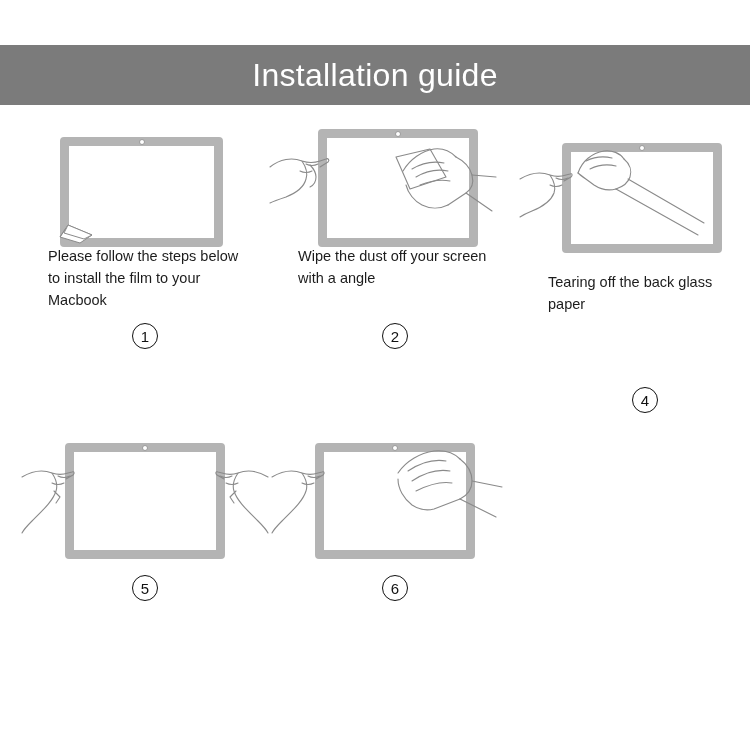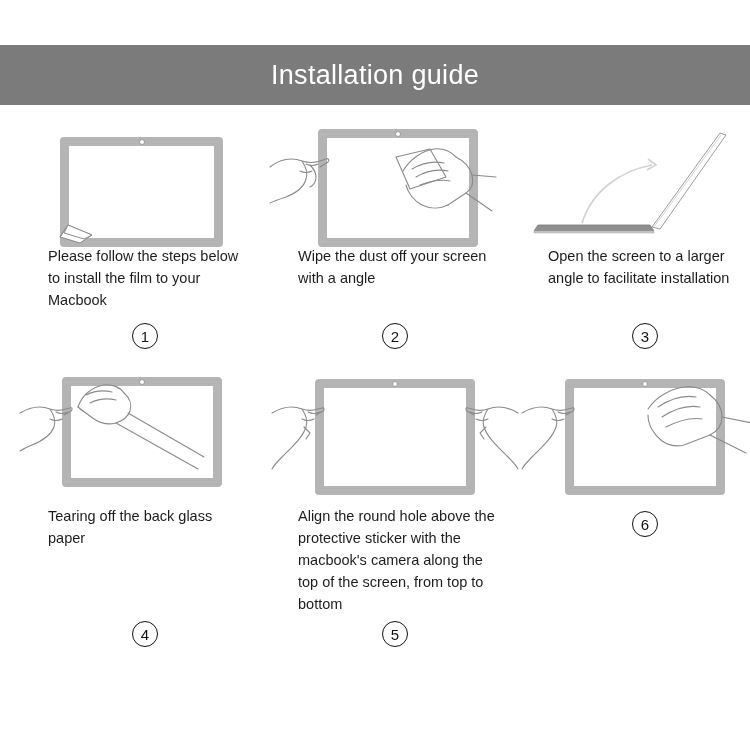--- a/index.html
+++ b/index.html
@@ -26,21 +26,21 @@
     top: 45px;
     width: 750px;
     height: 60px;
     background: #7b7b7b;
     display: flex;
     align-items: center;
     justify-content: center;
   }
   .header-title {
     color: #ffffff;
-    font-size: 27px;
+    font-size: 32px;
     font-weight: 400;
     letter-spacing: 0.3px;
     line-height: 1;
   }
   
   .steps {
     position: absolute;
     left: 0;
     top: 115px;
     width: 750px;
@@ -176,43 +176,20 @@
             <path d="M196 78 L222 96"></path>
           </g>
         </svg>
       </div>
       <div class="caption">Wipe the dust off your screen with a angle</div>
       <div class="num-wrap">
         <div class="num">2</div>
       </div>
     </div>
 
-    <div class="step row1">
-      <div class="art">
-        <svg width="250" height="132" viewBox="0 0 250 132">
-
-          <g>
-            <path d="M18 110 L130 110 L134 116 L14 116 Z" fill="#8f8f8f" stroke="#7a7a7a" stroke-width="0.8"></path>
-            <path d="M14 116 L134 116 L134 118 L14 118 Z" fill="#c9c9c9" stroke="#b0b0b0" stroke-width="0.6"></path>
-          </g>
-
-          <g>
-            <path d="M132 112 L200 18 L206 20 L140 114 Z" fill="#ffffff" stroke="#9c9c9c" stroke-width="1"></path>
-            <path d="M134 112 L201 20" stroke="#c6c6c6" stroke-width="0.8" fill="none"></path>
-          </g>
-
-          <path d="M62 108 C72 76 100 56 132 50" fill="none" stroke="#d2d2d2" stroke-width="1.6"></path>
-          <path d="M128 44 L136 50 L127 55" fill="none" stroke="#d2d2d2" stroke-width="1.6"></path>
-        </svg>
-      </div>
-      <div class="caption">Open the screen to a larger angle to facilitate installation</div>
-      <div class="num-wrap">
-        <div class="num">3</div>
-      </div>
-    </div>
 
     <div class="step row2">
       <div class="art">
         <div class="device" style="left:42px; top:12px; width:160px; height:110px;">
           <div class="camera-dot"></div>
         </div>
         <svg width="250" height="140" viewBox="0 0 250 140">
           <g fill="none" stroke="#8a8a8a" stroke-width="1.1" stroke-linejoin="round" stroke-linecap="round">
 
             <path d="M0 48 C10 42 20 40 30 44 C36 46 40 46 46 44 L50 43 C52 42 53 44 51 46 L44 50"></path>
@@ -252,21 +229,20 @@
             <path d="M34 62 L40 68 L36 74"></path>
 
             <path d="M248 48 C238 42 228 40 218 44 C212 46 208 46 202 44 L198 43 C196 42 195 44 197 46 L204 50"></path>
             <path d="M218 44 C214 50 212 56 214 62 C217 72 228 82 238 92 C242 96 246 100 248 104"></path>
             <path d="M212 47 C208 49 204 49 200 47"></path>
             <path d="M218 54 C214 56 210 56 206 54"></path>
             <path d="M216 62 L210 68 L214 74"></path>
           </g>
         </svg>
       </div>
-      <div class="caption">Align the round hole above the protective sticker with the macbook's camera along the top of the screen, from top to bottom</div>
       <div class="num-wrap">
         <div class="num">5</div>
       </div>
     </div>
 
     <div class="step row2">
       <div class="art">
         <div class="device" style="left:45px; top:14px; width:160px; height:116px;">
           <div class="camera-dot"></div>
         </div>

